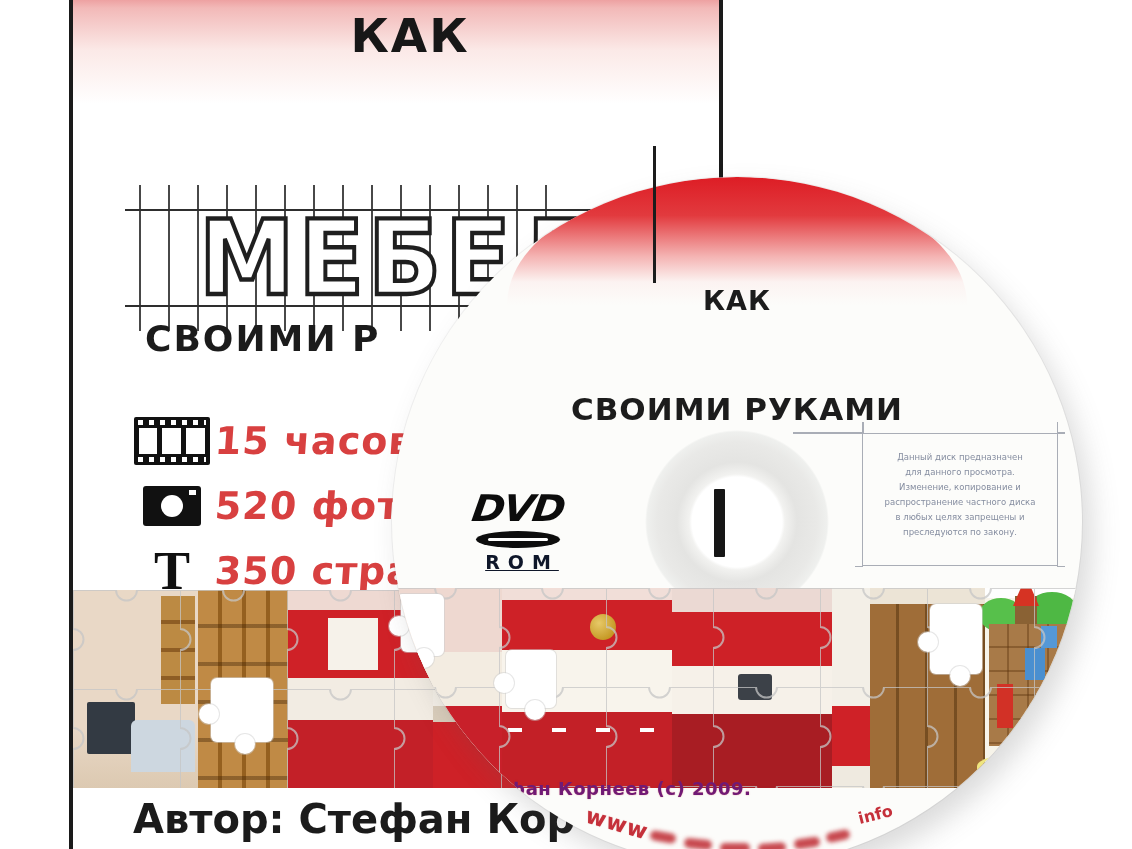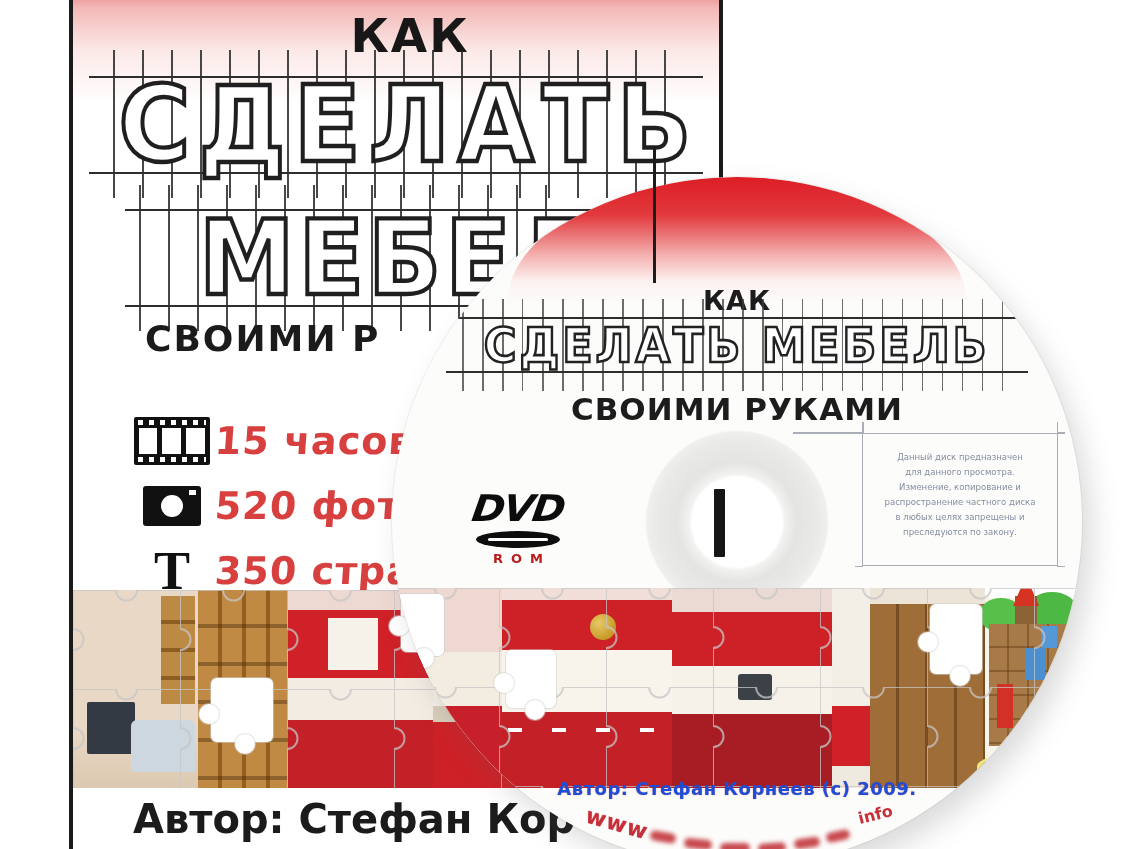--- a/index.html
+++ b/index.html
@@ -122,38 +122,38 @@
   .bpd .ticks{left:70px;right:70px;background:repeating-linear-gradient(90deg,rgba(60,60,60,.75) 0 1.5px,transparent 1.5px 20px);}
   .bpd .hl-t{top:18px;left:54px;right:54px;height:1.5px;}
   .bpd .hl-b{top:72px;left:54px;right:54px;height:1.5px;}
   .bpd .bp-txt{font-size:46px;letter-spacing:3px;-webkit-text-stroke:2.5px #222;transform:scale(.97,1.05);}
   .d-sub{position:absolute;top:214px;width:100%;text-align:center;font-size:31px;font-weight:800;color:#1c1c1c;letter-spacing:1px;}
 
   .dvdlogo{position:absolute;left:66px;top:308px;width:120px;text-align:center;}
   .dvdword{font-size:40px;font-weight:900;font-style:italic;letter-spacing:-2px;color:#0c0c0c;transform:skewX(-8deg) scaleY(.92);}
   .dvdellipse{position:relative;width:84px;height:17px;margin:0 auto 3px;background:#0d0d0d;border-radius:50%;}
   .dvdellipse::before{content:"";position:absolute;left:12px;right:12px;top:7px;height:3px;background:#fff;border-radius:2px;}
-  .romword{font-size:13px;font-weight:700;letter-spacing:8px;padding-left:8px;color:#b91c1c;}
+  .romword{font-size:19px;font-weight:700;letter-spacing:8px;padding-left:8px;color:#0f172a;text-decoration:underline;}
 
   .hub{position:absolute;left:253px;top:253px;width:184px;height:184px;border-radius:50%;
        background:radial-gradient(circle,#ffffff 0 45px,#f2f2f0 48px,#e4e4e2 60px,#e9e9e7 80px,#eff0ee 90px,rgba(235,235,233,0) 92px);}
   .hub-bar{position:absolute;left:322px;top:312px;width:11px;height:68px;background:#161616;border-radius:1px;}
 
   .legal{position:absolute;left:470px;top:256px;width:196px;height:133px;border:1.5px solid #a9adb6;box-sizing:border-box;
          padding:16px 6px 0;text-align:center;}
   .legal .ln{font-size:8.5px;line-height:15px;color:#858da0;filter:blur(.4px);white-space:nowrap;overflow:hidden;}
   .lt{position:absolute;background:#a9adb6;}
   .lt1{left:-70px;top:-2px;width:70px;height:1.5px;}
   .lt2{right:-8px;top:-2px;width:8px;height:1.5px;}
   .lt3{left:-8px;bottom:-2px;width:8px;height:1.5px;}
   .lt4{right:-8px;bottom:-2px;width:8px;height:1.5px;}
   .lt5{left:-1px;top:-12px;width:1.5px;height:12px;}
   .lt6{right:-1px;top:-12px;width:1.5px;height:12px;}
 
-  .d-author{position:absolute;top:601px;width:100%;text-align:center;font-size:18px;font-weight:700;color:#1d4ed8;
+  .d-author{position:absolute;top:601px;width:100%;text-align:left;font-size:18px;font-weight:700;color:#701a75;
             letter-spacing:.5px;text-shadow:0 0 1.2px rgba(197,36,46,.6);white-space:nowrap;}
   .d-rights{position:absolute;top:624px;width:100%;text-align:center;font-size:17px;font-weight:700;color:#c5242e;
             letter-spacing:.5px;text-shadow:0 0 1.2px rgba(197,36,46,.6);white-space:nowrap;}
   .arc-www{position:absolute;left:193px;top:634px;font-size:22px;font-weight:800;color:#c5303a;transform:rotate(16deg);
            letter-spacing:1px;text-shadow:0 0 1px rgba(197,48,58,.5);}
   .arc-info{position:absolute;left:466px;top:628px;font-size:16px;font-weight:800;color:#c5303a;transform:rotate(-14deg);}
   .smudge{position:absolute;height:10px;border-radius:5px;background:#c84a50;filter:blur(2.2px);}
   .sm1{left:258px;top:655px;width:26px;transform:rotate(10deg);}
   .sm2{left:292px;top:662px;width:28px;transform:rotate(6deg);}
   .sm3{left:328px;top:666px;width:30px;}
@@ -173,26 +173,20 @@
       <pattern id="jig" width="107" height="99" patternUnits="userSpaceOnUse">
         <path d="M0 0 h43 a10 10 0 1 0 21 0 h43" fill="none" stroke="#c6c6c6" stroke-width="2"></path>
         <path d="M0 0 v39 a10 10 0 1 1 0 21 v39" fill="none" stroke="#c6c6c6" stroke-width="2"></path>
       </pattern>
     </defs>
   </svg>
 
   <div class="box">
     <div class="kicker">КАК</div>
 
-    <div class="bp bp1">
-      <i class="ticks"></i>
-      <i class="hl hl-t"></i>
-      <i class="hl hl-b"></i>
-      <span class="bp-txt">СДЕЛАТЬ</span>
-    </div>
 
     <div class="bp bp2">
       <i class="ticks"></i>
       <i class="hl hl-t"></i>
       <i class="hl hl-b"></i>
       <span class="bp-txt">МЕБЕЛ</span>
     </div>
 
     <div class="cover-sub">СВОИМИ Р</div>
 
@@ -236,26 +230,20 @@
     </div>
 
     <div class="cover-author">Автор: Стефан Кор</div>
   </div>
 
   <div class="disc">
     <div class="dome"></div>
 
     <div class="d-kicker">КАК</div>
 
-    <div class="bp bpd">
-      <i class="ticks"></i>
-      <i class="hl hl-t"></i>
-      <i class="hl hl-b"></i>
-      <span class="bp-txt">СДЕЛАТЬ МЕБЕЛЬ</span>
-    </div>
 
     <div class="d-sub">СВОИМИ РУКАМИ</div>
 
     <div class="dvdlogo">
       <div class="dvdword">DVD</div>
       <div class="dvdellipse"></div>
       <div class="romword">ROM</div>
     </div>
 
     <div class="hub"></div>

